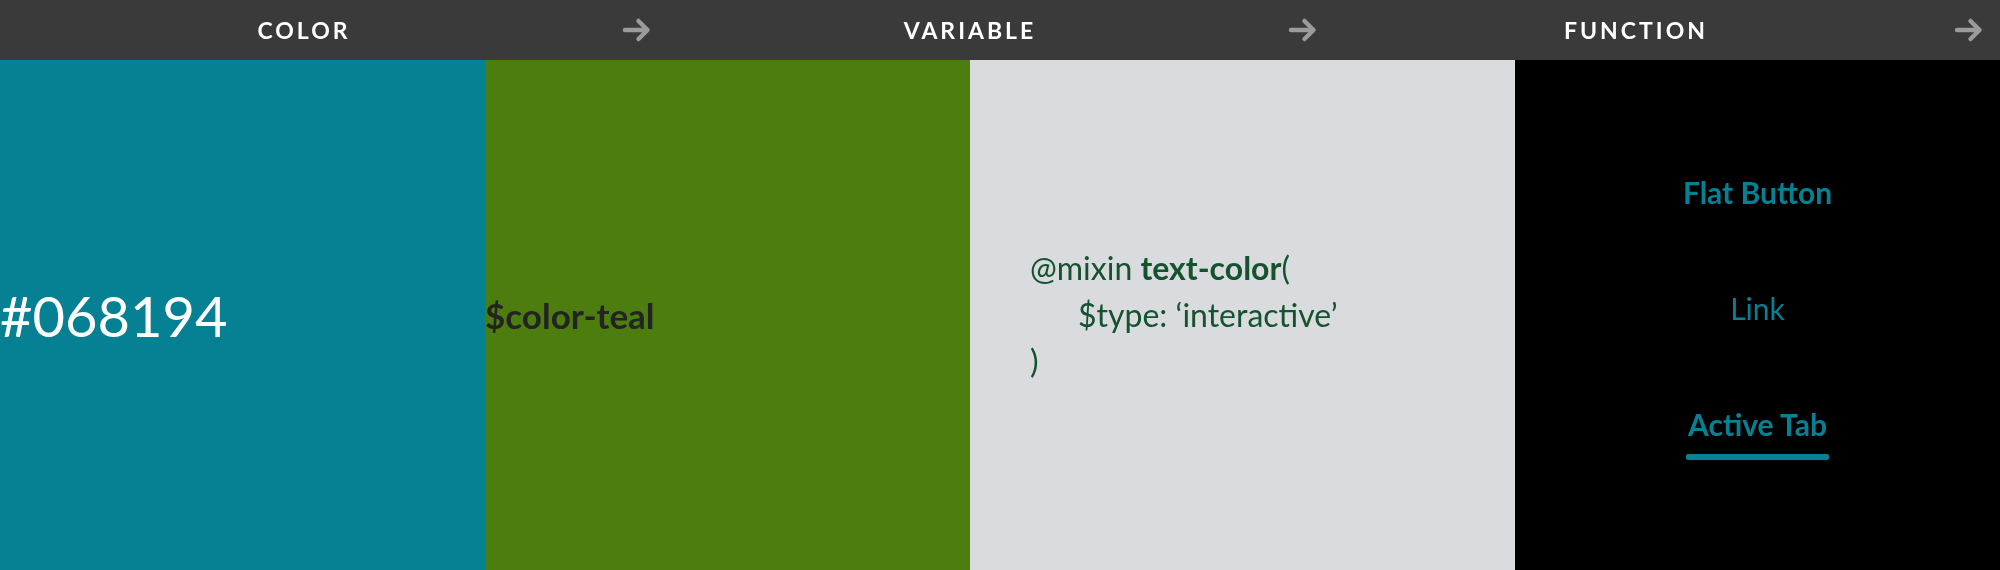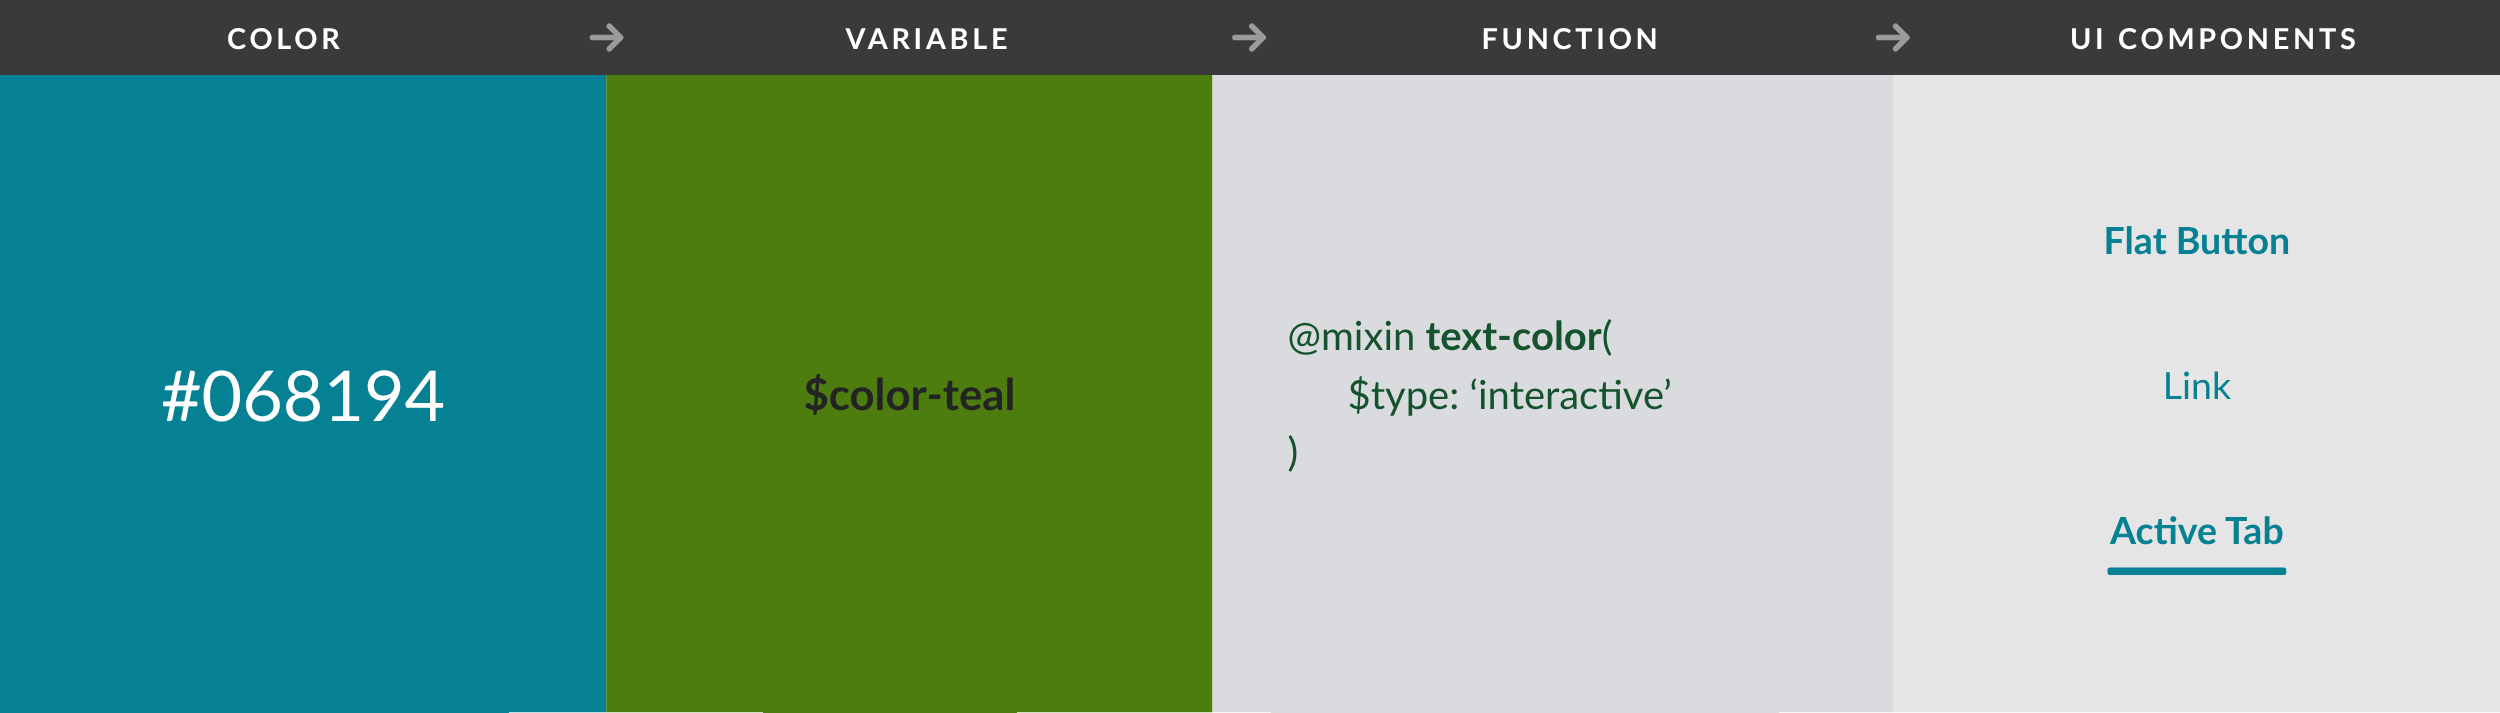--- a/index.html
+++ b/index.html
@@ -44,21 +44,20 @@
       height: 36px;
     }
     .content {
       display: flex;
       height: 510px;
     }
     .col {
       flex: 1;
       display: flex;
       align-items: center;
-      justify-content: center;
       position: relative;
     }
     .col-color {
       background: #068194;
       color: #ffffff;
       font-size: 56px;
       font-weight: 400;
     }
     .col-variable {
       background: #4d7c0f;
@@ -84,21 +83,21 @@
       font-weight: 700;
     }
     .func-line2 {
       padding-left: 48px;
       font-weight: 400;
     }
     .func-line3 {
       font-weight: 400;
     }
     .col-ui {
-      background: #e5e5e5;
+      background: #000000;
       display: flex;
       flex-direction: column;
       align-items: center;
       justify-content: center;
       gap: 80px;
     }
     .ui-item {
       color: #068194;
       font-size: 30px;
       font-weight: 700;
@@ -139,21 +138,20 @@
         <polyline points="13 6 19 12 13 18"></polyline>
       </svg>
   </div>
   <div class="header-cell">FUNCTION</div>
   <div class="header-arrow">
     <svg viewBox="0 0 24 24" fill="none" stroke="currentColor" stroke-width="3" stroke-linecap="round" stroke-linejoin="round">
         <line x1="4" y1="12" x2="18" y2="12"></line>
         <polyline points="13 6 19 12 13 18"></polyline>
       </svg>
   </div>
-  <div class="header-cell">UI COMPONENTS</div>
 </div>
 
 <div class="content">
   <div class="col col-color">
     <span>#068194</span>
   </div>
   <div class="col col-variable">
     <span>$color-teal</span>
   </div>
   <div class="col col-function">

